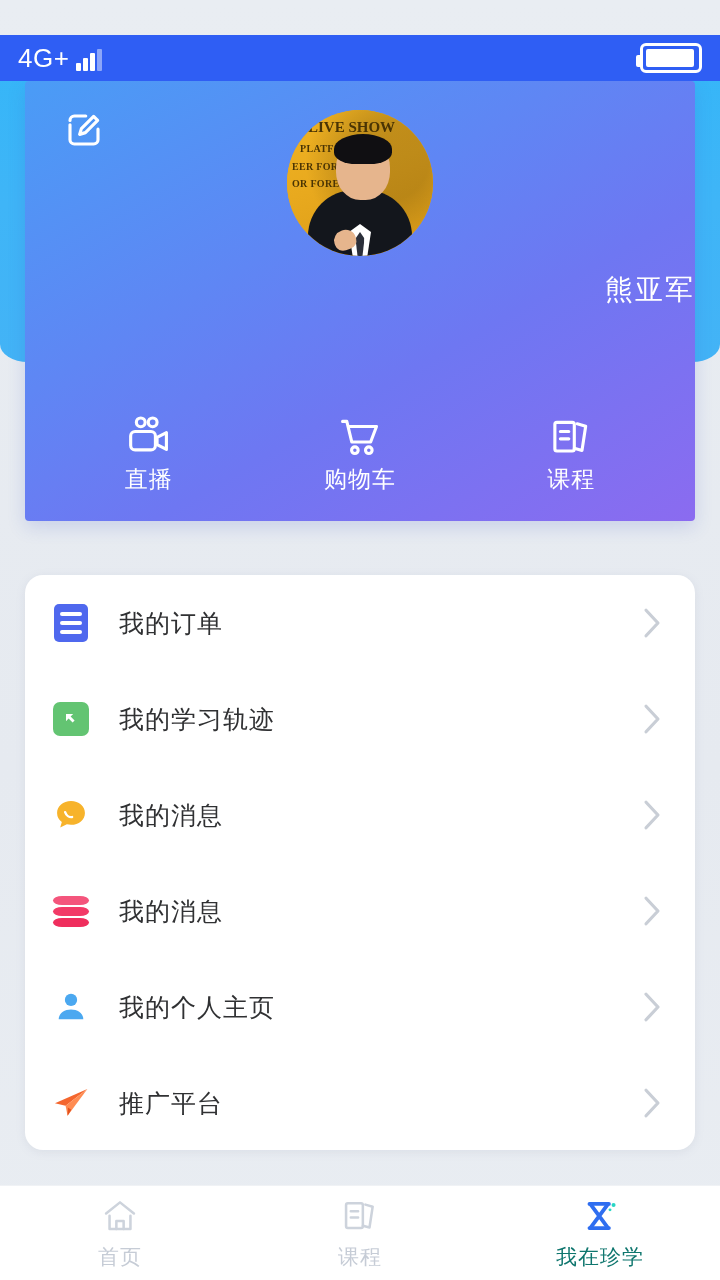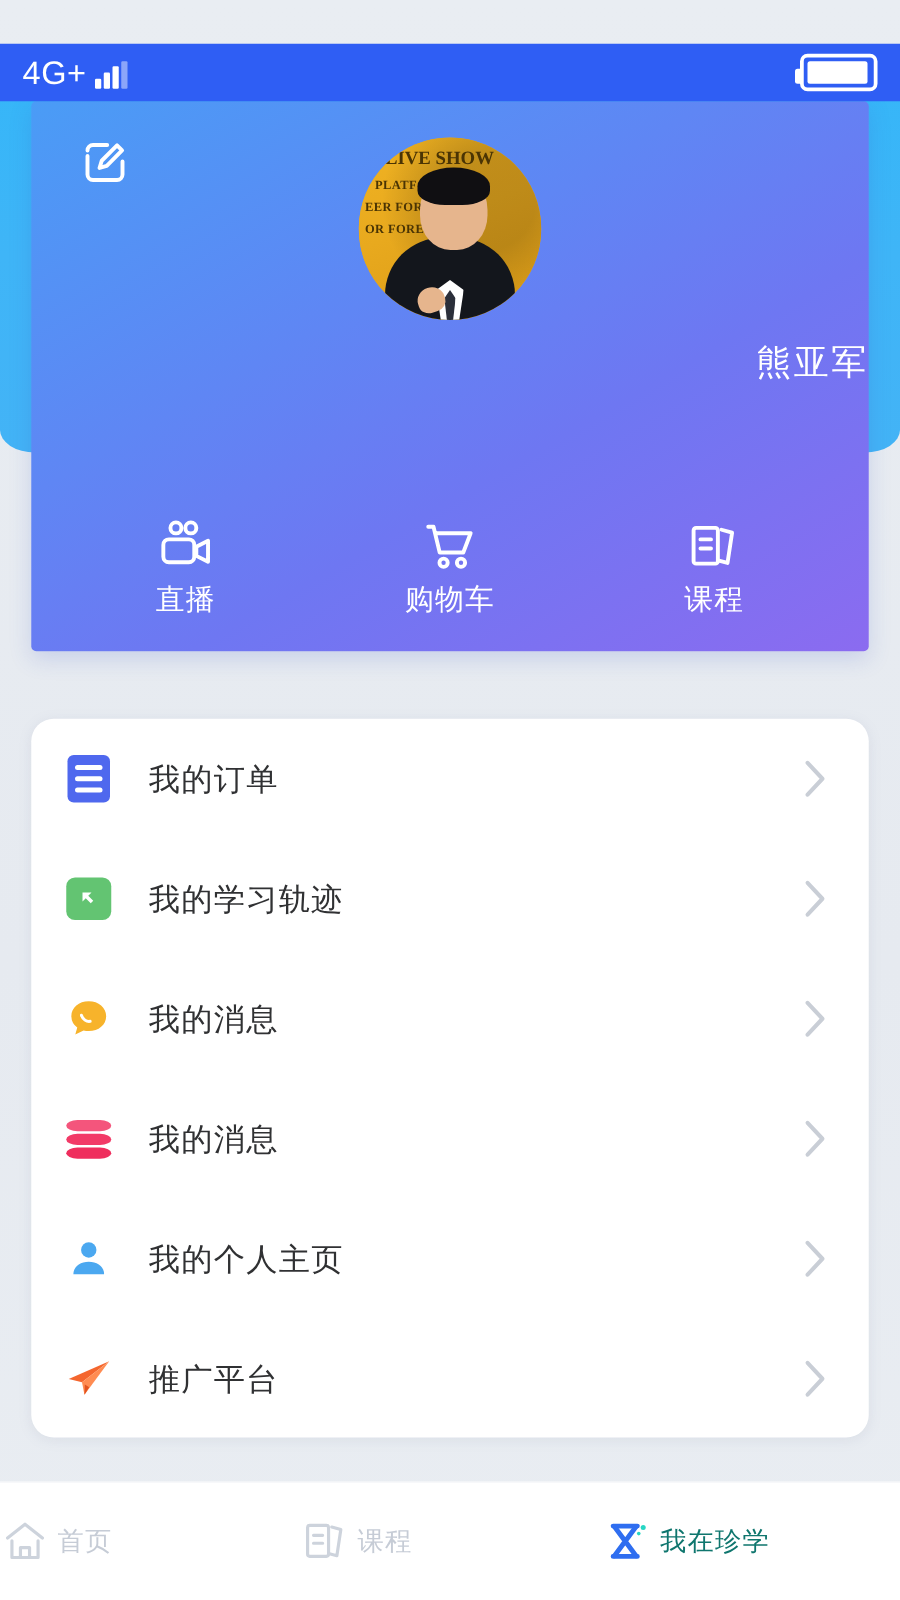--- a/index.html
+++ b/index.html
@@ -233,22 +233,22 @@
   .bottom-nav {
     position: absolute; bottom: 0; left: 0;
     width: 720px; height: 95px;
     background: #ffffff;
     display: flex; align-items: center;
     border-top: 1px solid #f0f2f5;
     z-index: 20;
   }
   .nav-item {
     flex: 1;
-    display: flex; align-items: center;
-    gap: 6px;
+    display: flex; flex-direction: column; align-items: center;
+    justify-content: center; gap: 6px;
     cursor: pointer;
   }
   .nav-item .nv-icon { height: 42px; display:flex; align-items:center; justify-content:center; }
   .nav-item .nv-label { font-size: 21px; color: #c6ccd6; letter-spacing: 1px; }
   .nav-item.active .nv-label { color: #0f766e; }
 </style>
 </head>
 <body>
 
 <div id="app">

